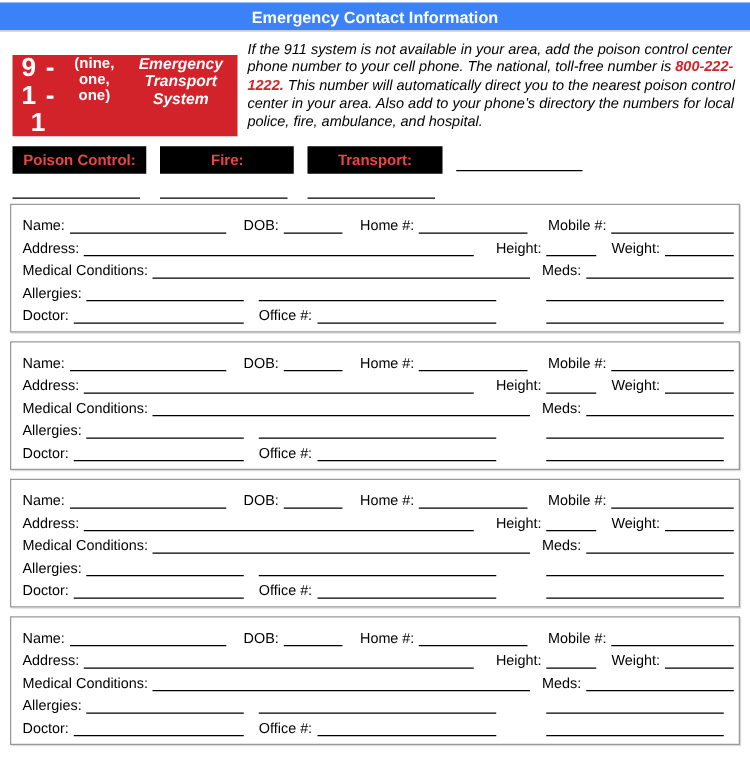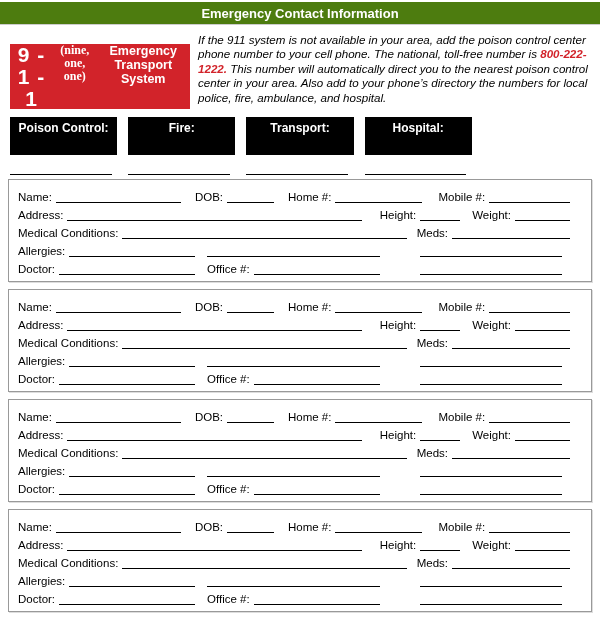--- a/index.html
+++ b/index.html
@@ -3,50 +3,50 @@
 <meta charset="utf-8">
 <style>
   * { box-sizing: border-box; }
   html, body { margin: 0; padding: 0; }
   body {
     width: 600px; height: 623px; overflow: hidden;
     background: #fff; color: #000;
     font-family: "Liberation Sans", "DejaVu Sans", sans-serif;
   }
   .bar {
-    background: #4d7c0f; color: #fff; font-weight: bold;
+    background: #3b82f6; color: #fff; font-weight: bold;
     text-align: center; font-size: 13px; height: 23px; line-height: 23px;
   }
   .bar-top { margin-top: 2px; border-bottom: 1px solid #ccc; }
   .bar-family { margin-top: 17px; }
   .intro { display: flex; gap: 8px; margin: 7px 10px 0; }
   .box911 {
     width: 180px; height: 65px; flex: 0 0 180px;
     color: #fff; text-align: center;
     display: flex; flex-direction: row; justify-content: center; gap: 1px; margin-top: 12px;
   }
   .box911 .num { font-size: 21px; font-weight: bold; letter-spacing: 1px; line-height: 22px; }
-  .box911 .words { font-size: 12px; font-weight: bold; line-height: 13px; font-family: Liberation Serif, serif; }
-  .box911 .sys { font-size: 12.5px; font-weight: bold; line-height: 14px; }
+  .box911 .words { font-size: 12px; font-weight: bold; line-height: 13px; }
+  .box911 .sys { font-size: 12.5px; font-weight: bold; line-height: 14px; font-style: italic; }
   .instructions { flex: 1; margin: 0; font-size: 11.6px; line-height: 14.4px; padding-top: 1px; font-style: italic; }
   .instructions .phone { font-weight: bold; }
   .contacts {
     display: grid; grid-template-columns: repeat(5, 1fr);
     gap: 11px; margin: 8px 10px 0;
   }
   .contact-box {
-    background: #000; color: #ffffff; font-weight: bold;
-    font-size: 12px; text-align: center; height: 38px; line-height: 22px;
+    background: #000; color: #ef4444; font-weight: bold;
+    font-size: 12px; text-align: center; height: 22px; line-height: 22px;
     white-space: nowrap;
   }
   .contact-line { margin-top: 19px; width: 95%; height: 0; border-bottom: 1.5px solid #000; }
   .members { margin: 4px 8px 0; }
   .member {
     border: 1px solid #999; background: #fff;
-    padding: 5px 21px 6px 9px; margin-bottom: 7px;
+    padding: 5px 4px 6px 9px; margin-bottom: 7px;
     box-shadow: 1px 1px 0 #ddd;
   }
   .frow { display: flex; align-items: flex-end; height: 18px; font-size: 11.5px; }
   .lbl { margin-right: 4px; white-space: nowrap; }
   .line { display: block; height: 13px; border-bottom: 1px solid #000; }
   .grow { flex: 1; }
   .w40 { width: 40px; } .w47 { width: 47px; } .w55 { width: 55px; }
   .w87 { width: 87px; } .w118 { width: 118px; } .w125 { width: 125px; }
   .w126 { width: 126px; } .w136 { width: 136px; } .w142 { width: 142px; }
   .ml6 { margin-left: 18px; } .ml10 { margin-left: 10px; } .ml12 { margin-left: 12px; }
@@ -78,21 +78,20 @@
       </div>
       <div>
         <div class="contact-box">Fire:</div>
         <div class="contact-line"></div>
       </div>
       <div>
         <div class="contact-box">Transport:</div>
         <div class="contact-line"></div>
       </div>
       <div>
-        <div class="contact-box">Hospital:</div>
         <div class="contact-line"></div>
       </div>
     </div>
 
 
   <div class="members" id="members">
   <div class="member">
     <div class="frow">
       <span class="lbl">Name:</span>
       <span class="line w125"></span>

